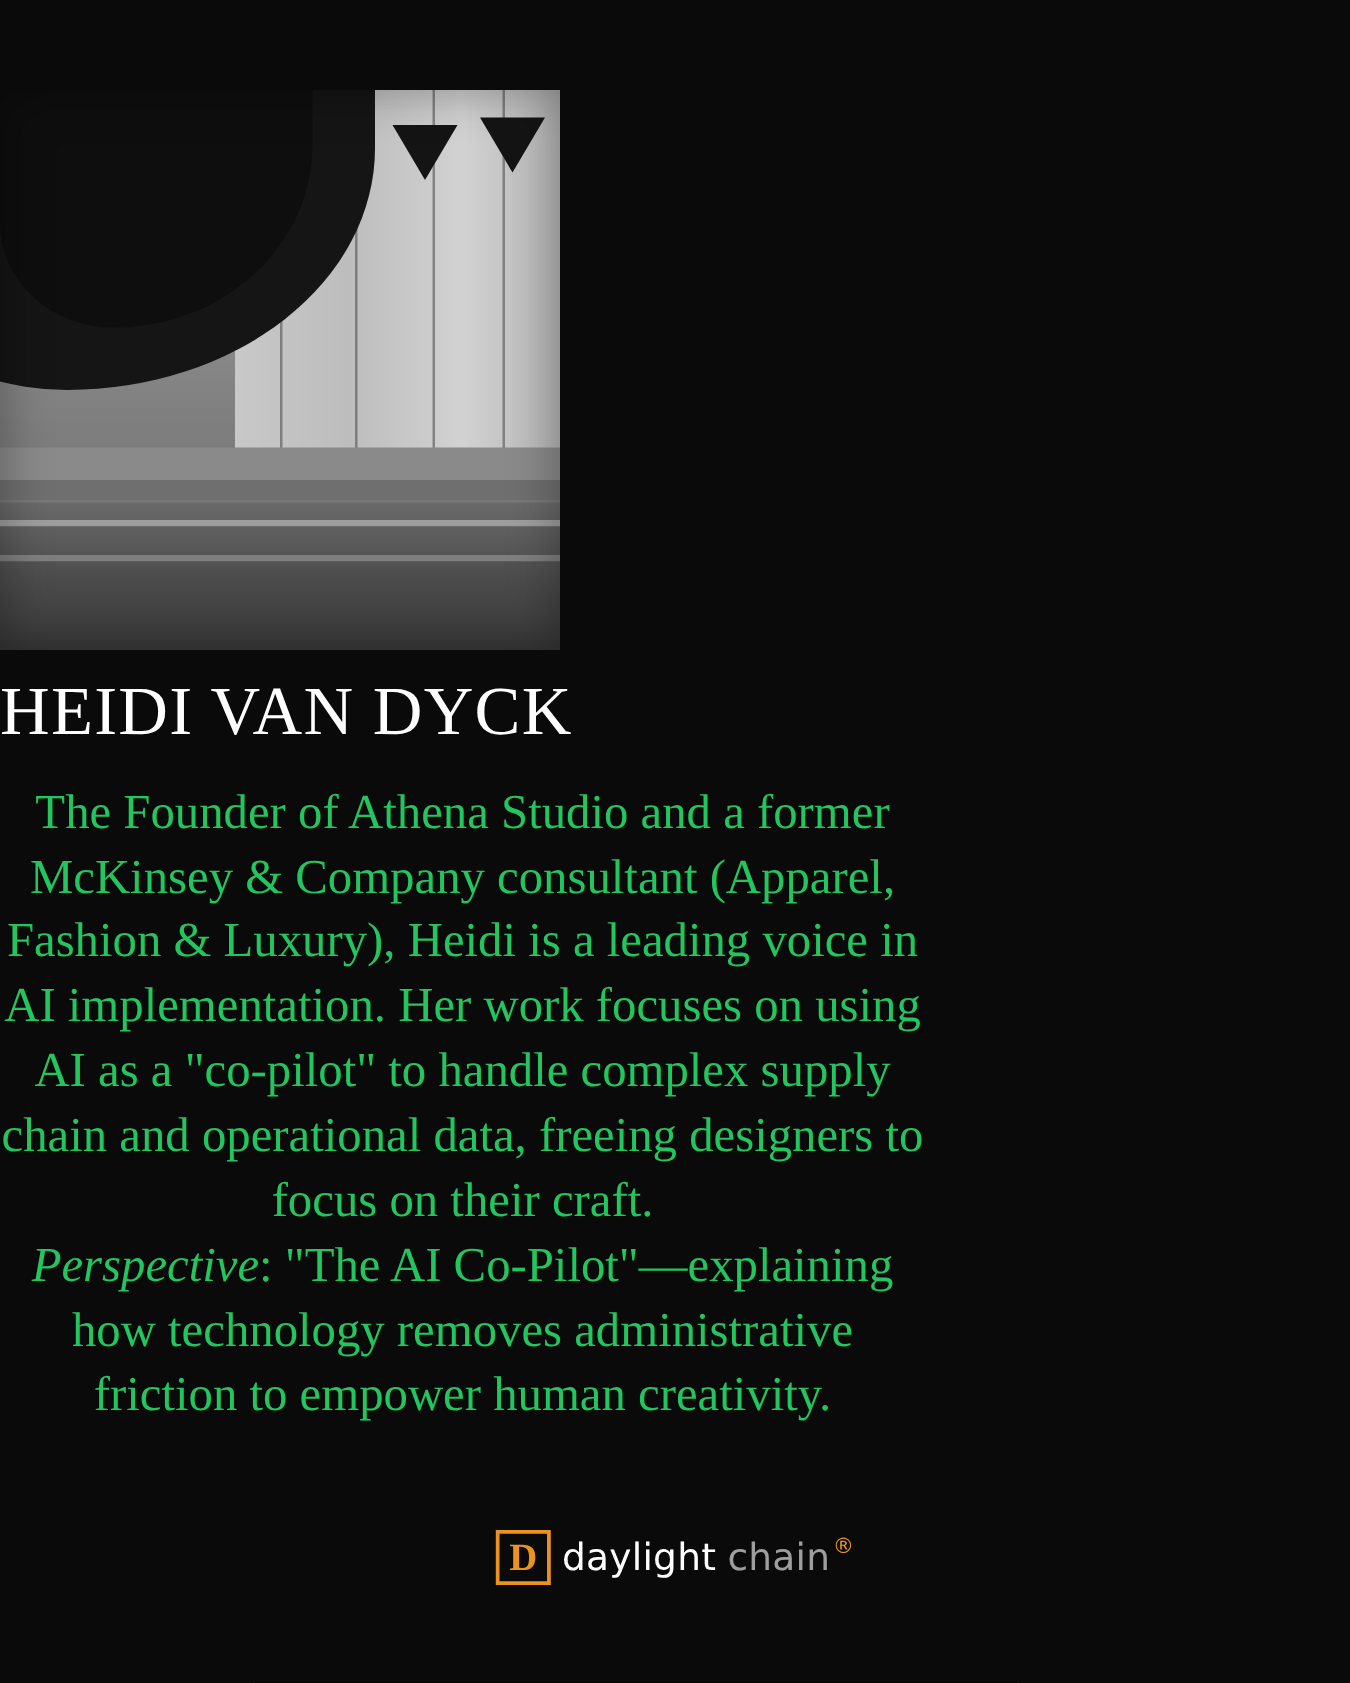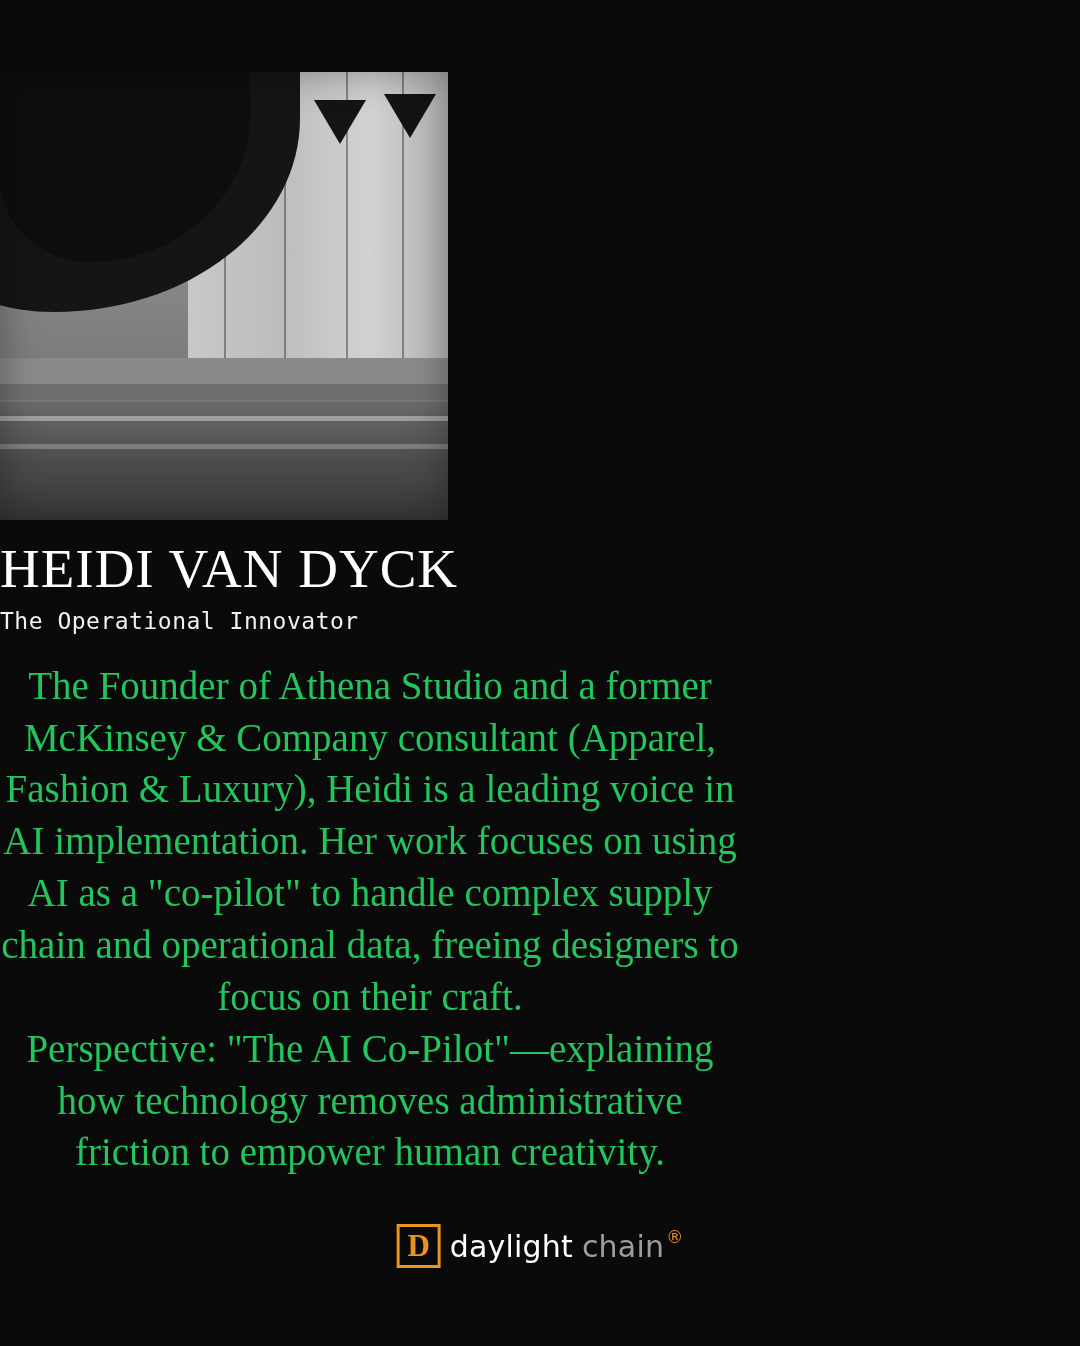--- a/index.html
+++ b/index.html
@@ -145,20 +145,21 @@
     margin-top: 26px;
     width: 740px;
     text-align: center;
     font-family: "Liberation Serif", serif;
     font-size: 39px;
     line-height: 1.33;
     color: #22c55e;
   }
   .bio p { margin: 0; }
   .bio .perspective-label {
+    font-style: italic;
     font-family: "Liberation Serif", serif;
   }
 
   
   .logo {
     position: absolute;
     left: 50%;
     transform: translateX(-50%);
     bottom: 78px;
     display: flex;
@@ -246,21 +247,20 @@
         
         
         
         
       </div>
       <div class="portrait-vignette"></div>
     </div>
   </div>
 
   <div class="name">HEIDI VAN DYCK</div>
-  <div class="subtitle">The Operational Innovator</div>
 
   <div class="bio">
     <p>The Founder of Athena Studio and a former McKinsey &amp; Company consultant (Apparel, Fashion &amp; Luxury), Heidi is a leading voice in AI implementation. Her work focuses on using AI as a "co-pilot" to handle complex supply chain and operational data, freeing designers to focus on their craft.</p>
     <p><span class="perspective-label">Perspective</span><span>: "The AI Co-Pilot"—explaining how technology removes administrative friction to empower human creativity.</span></p>
   </div>
 
   <div class="logo">
     <div class="logo-mark">D</div>
     <div class="logo-text">
       <span class="logo-daylight">daylight</span>

